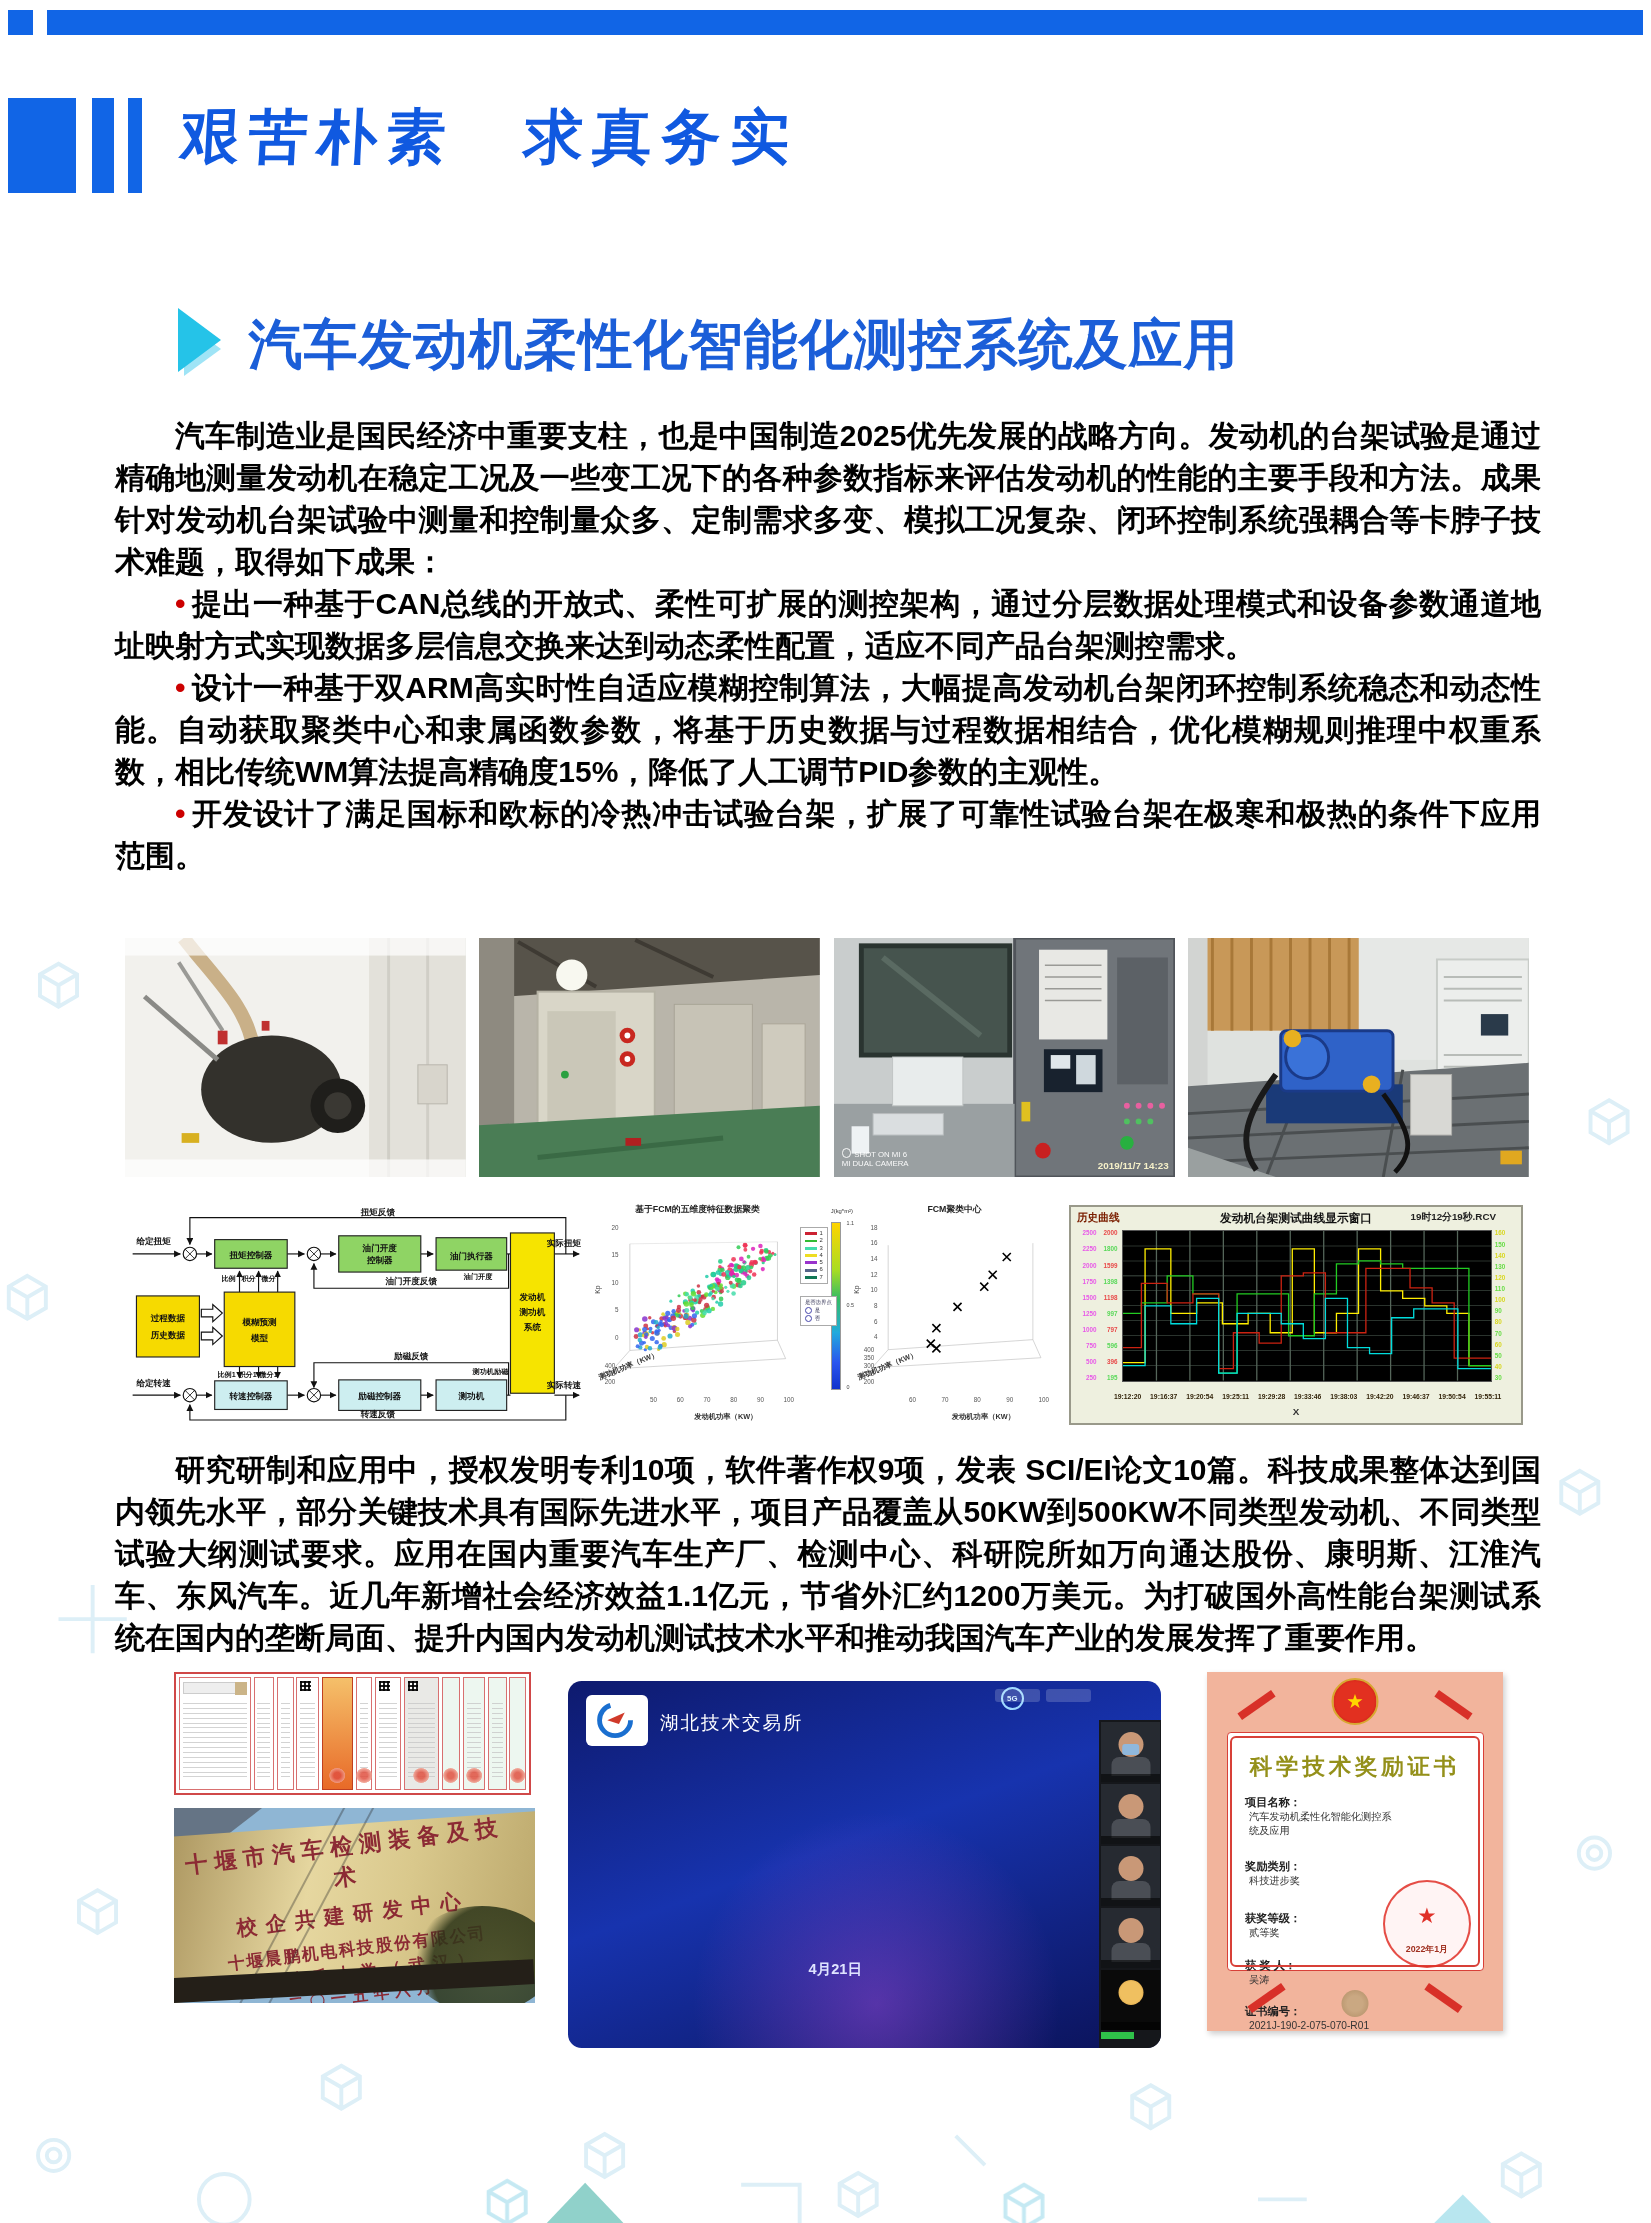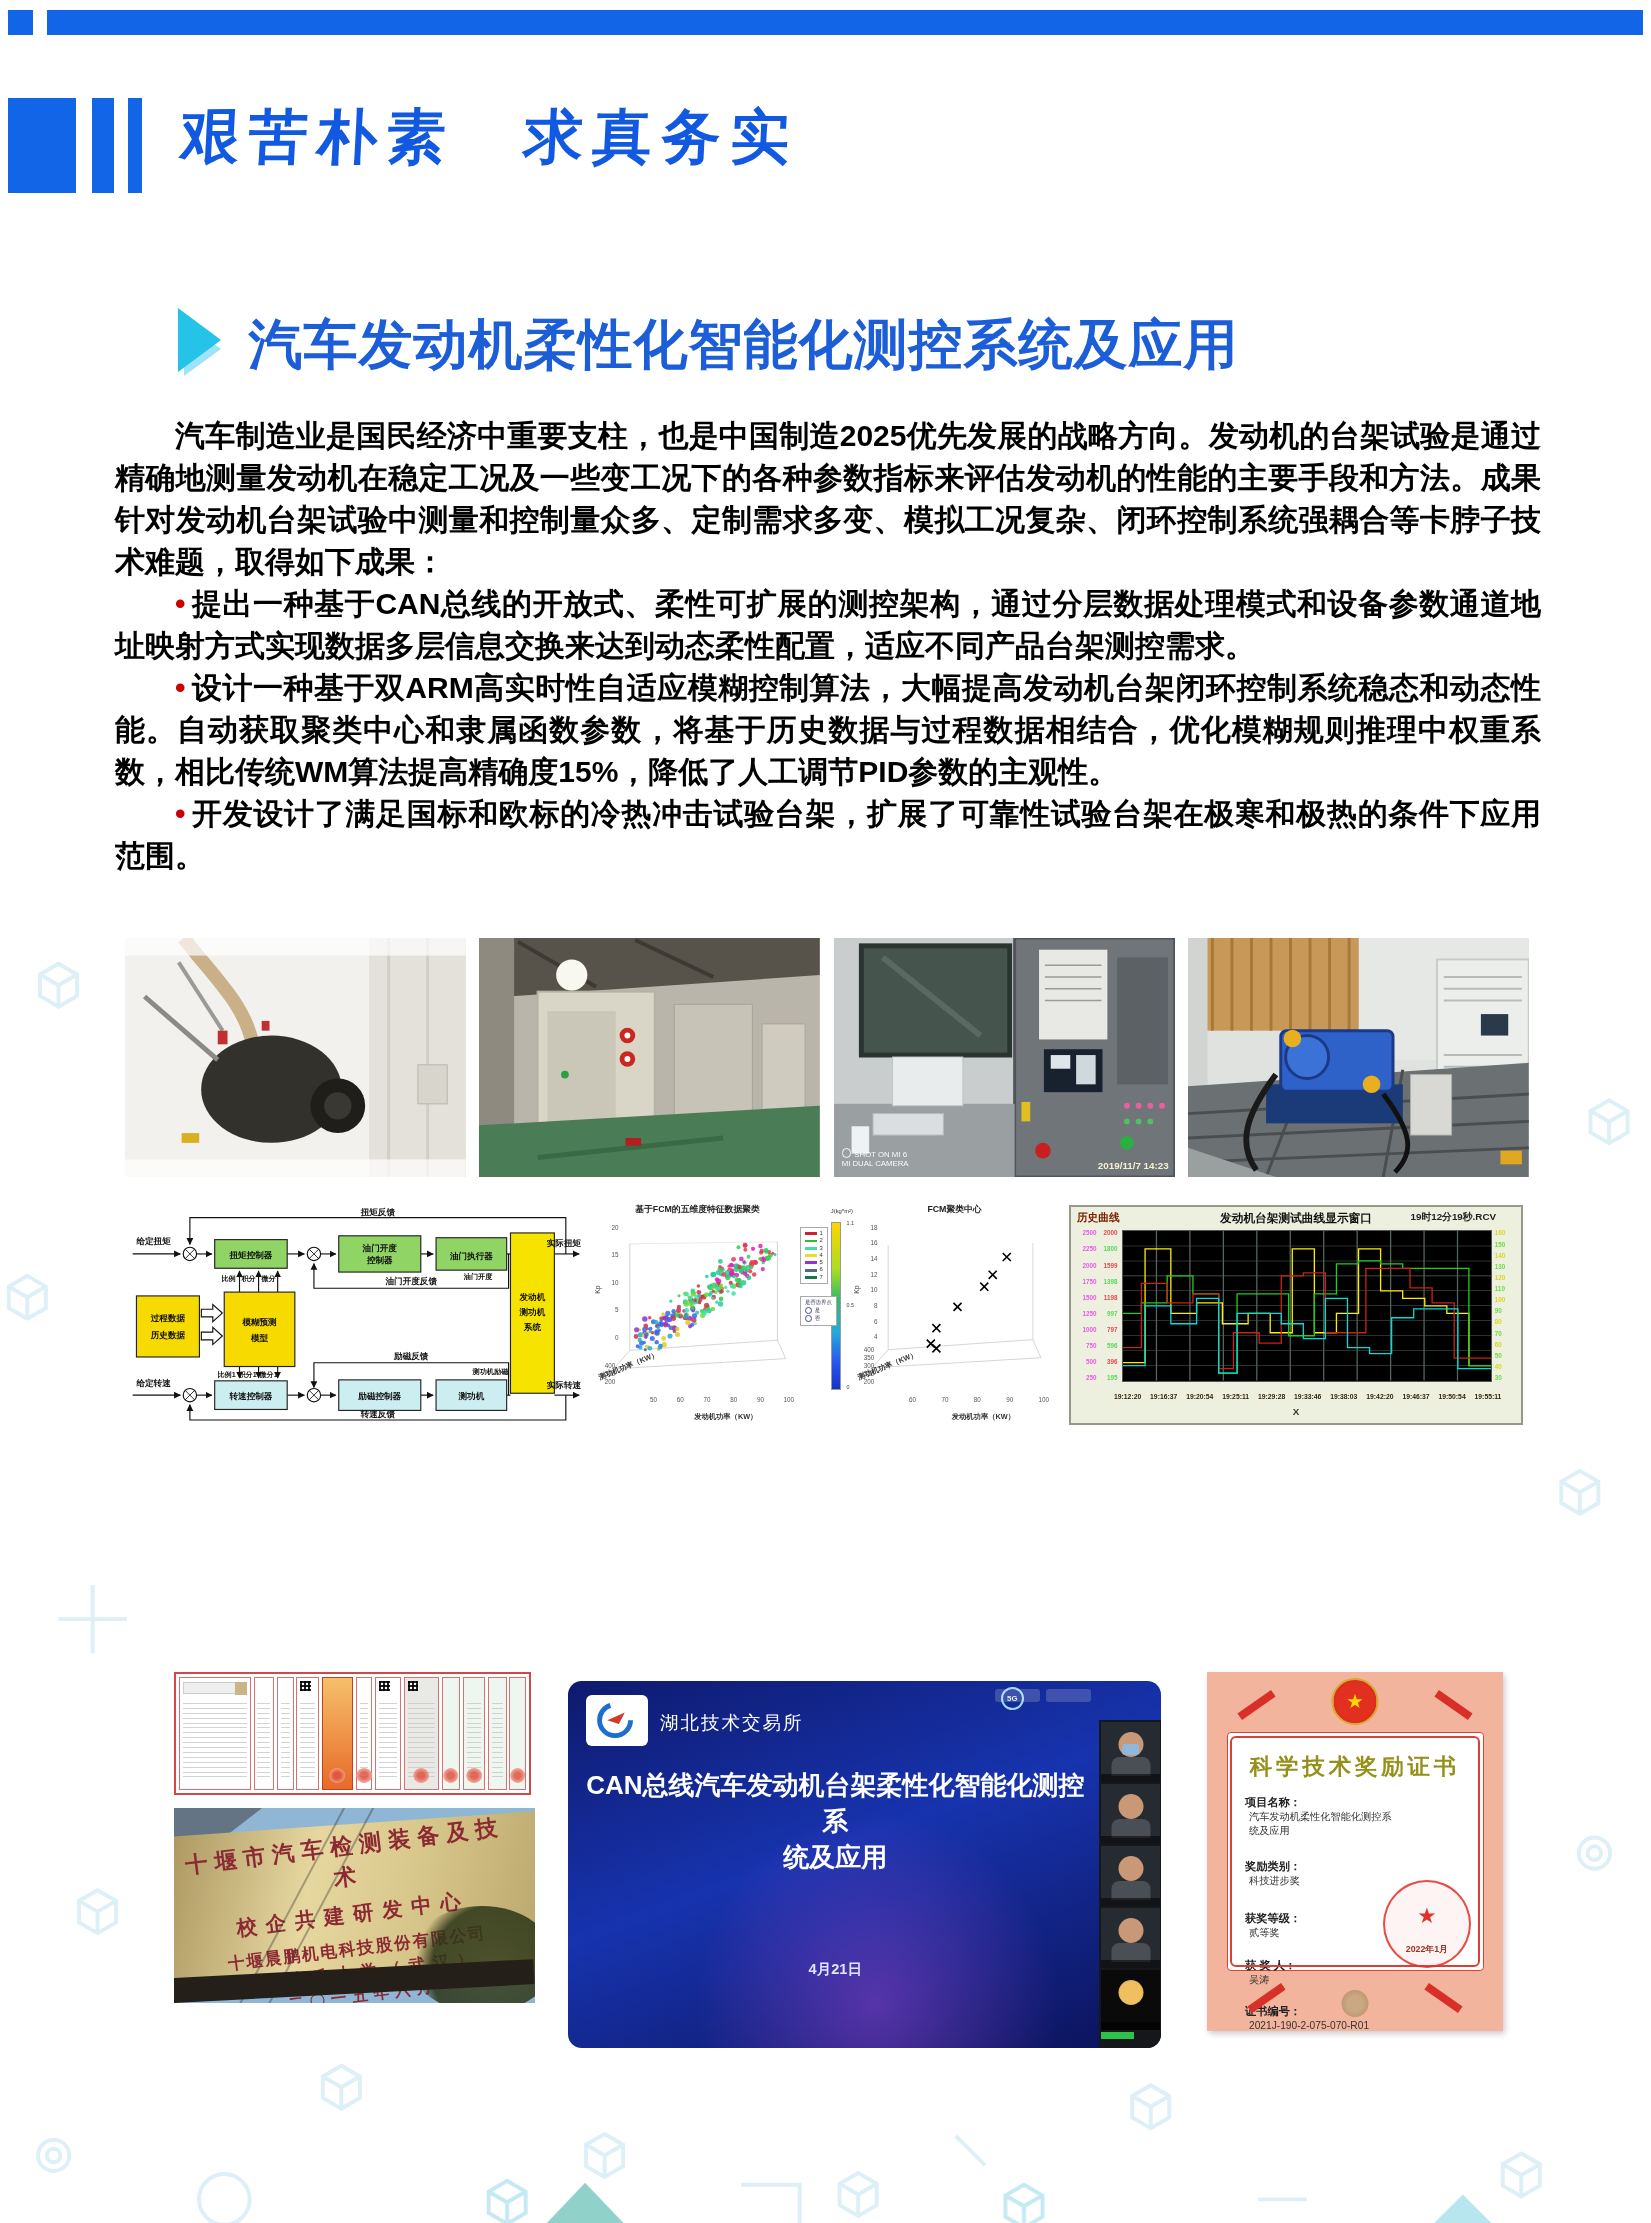--- a/index.html
+++ b/index.html
@@ -932,20 +932,21 @@
         <span>19:33:46</span>
         <span>19:38:03</span>
         <span>19:42:20</span>
         <span>19:46:37</span>
         <span>19:50:54</span>
         <span>19:55:11</span>
       </div>
     <div class="scada-xlabel">X</div>
   </div>
 
+  <p class="p2">研究研制和应用中，授权发明专利10项，软件著作权9项，发表 SCI/EI论文10篇。科技成果整体达到国内领先水平，部分关键技术具有国际先进水平，项目产品覆盖从50KW到500KW不同类型发动机、不同类型试验大纲测试要求。应用在国内重要汽车生产厂、检测中心、科研院所如万向通达股份、康明斯、江淮汽车、东风汽车。近几年新增社会经济效益1.1亿元，节省外汇约1200万美元。为打破国外高性能台架测试系统在国内的垄断局面、提升内国内发动机测试技术水平和推动我国汽车产业的发展发挥了重要作用。</p>
 
   <div class="cert-strip">
     <div class="doc" style="width:76px">
         <div class="hdr"></div>
         <div class="tan"></div>
         <div class="lines"></div>
       </div>
     <div class="doc" style="width:21.5px">
         <div class="lines"></div>
       </div>
@@ -1009,23 +1010,20 @@
           <circle cx="30" cy="26" r="16" fill="none" stroke="#1a6fd0" stroke-width="5" stroke-dasharray="70 30"></circle>
           <path d="M22,26 L40,18 L34,30 Z" fill="#d03a2a"></path>
         </svg>
     </div>
     <div class="org">湖北技术交易所</div>
     <div class="badge">5G</div>
     <div class="mtb">
         <i></i>
         <i></i>
       </div>
-    <div class="title">
-      <span>CAN总线汽车发动机台架柔性化智能化测控系</span><br><span>统及应用</span>
-    </div>
     <div class="date">4月21日</div>
     <div class="strip">
       <div class="thumb">
           <div class="face"></div>
           <div class="mask"></div>
           <div class="body"></div>
           <div class="nb"></div>
         </div>
       <div class="thumb">
           <div class="face"></div>

